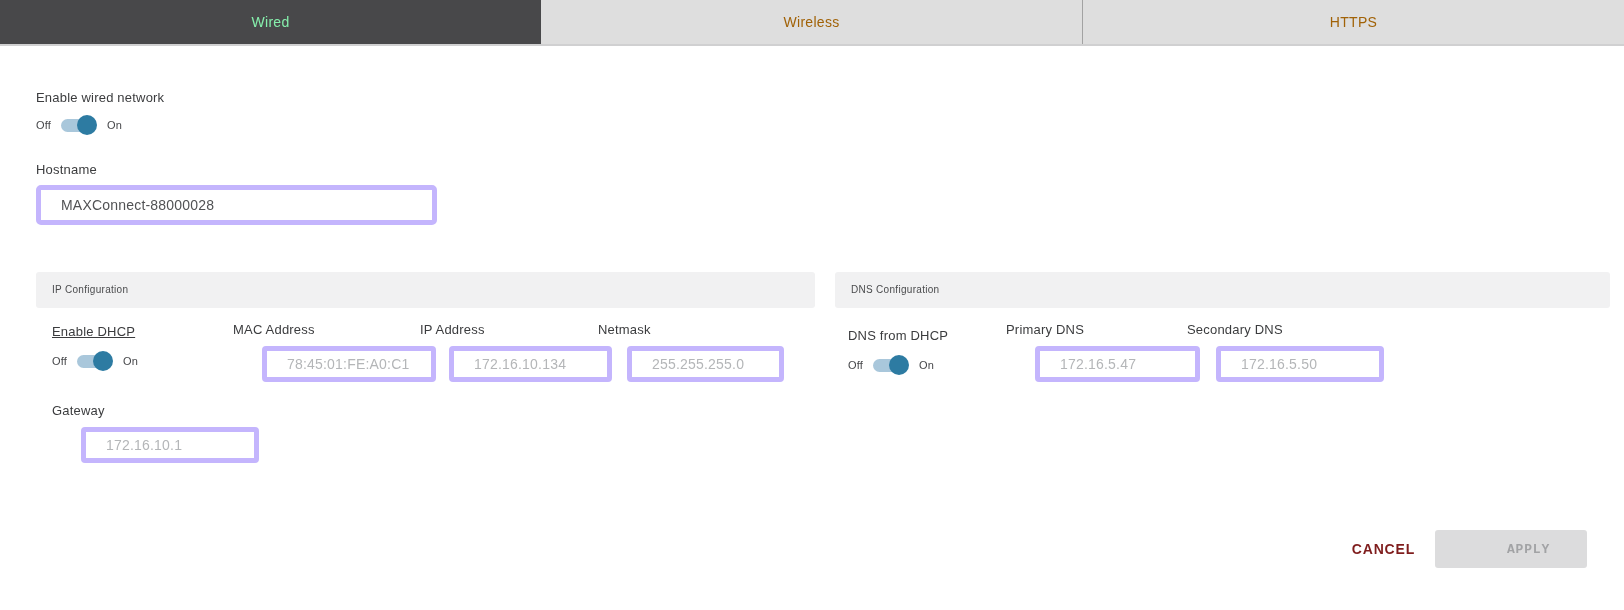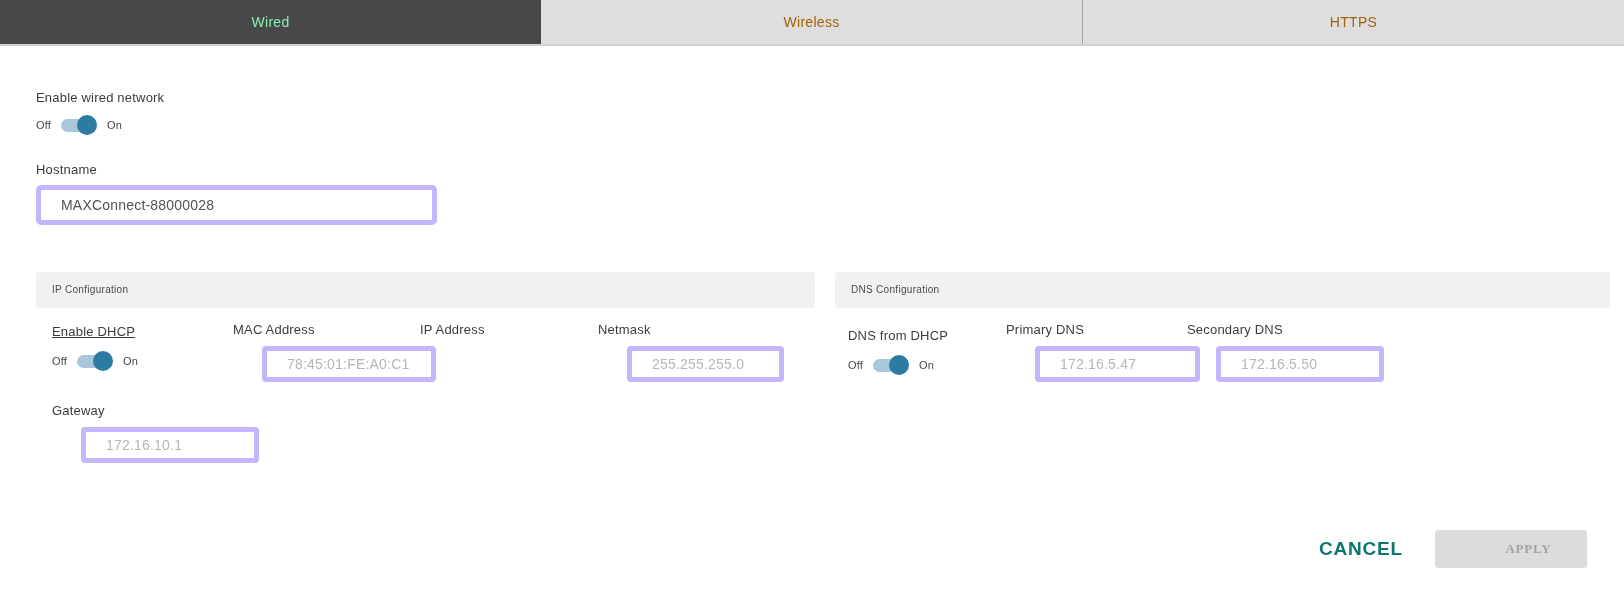--- a/index.html
+++ b/index.html
@@ -108,35 +108,35 @@
     top: 530px;
     right: 37px;
     display: flex;
     align-items: center;
     height: 38px;
   }
   .btn-cancel {
     background: none;
     border: none;
     font-family: "Liberation Sans", sans-serif;
-    font-size: 19px;
+    font-size: 14px;
     font-weight: bold;
     letter-spacing: 0.8px;
-    color: #0f766e;
+    color: #7f1d1d;
     cursor: pointer;
-    margin-right: 32px;
+    margin-right: 20px;
   }
   .btn-apply {
     width: 152px;
     height: 38px;
     border: none;
     border-radius: 3px;
     background: #dcdcdd;
     color: #a2a3a5;
-    font-family: Liberation Serif, serif;
+    font-family: Liberation Mono, monospace;
     font-size: 13px;
     font-weight: bold;
     letter-spacing: 0.8px;
     cursor: default;
     padding-left: 35px;
   }
 </style>
 </head>
 <body>
 
@@ -177,20 +177,21 @@
     </div>
   </div>
 
   <div class="abs fgroup" style="left:197px; top:50px; width:174px;">
     <span class="field-label">MAC Address</span>
     <input class="text-input ghost" value="78:45:01:FE:A0:C1" style="">
   </div>
 
   <div class="abs fgroup" style="left:384px; top:50px; width:163px;">
     <span class="field-label">IP Address</span>
+    <input class="text-input ghost" value="172.16.10.134" style="">
   </div>
 
   <div class="abs fgroup" style="left:562px; top:50px; width:157px;">
     <span class="field-label">Netmask</span>
     <input class="text-input ghost" value="255.255.255.0" style="">
   </div>
 
   <div class="abs fgroup" style="left:16px; top:131px; width:178px;">
     <span class="field-label">Gateway</span>
     <input class="text-input ghost" value="172.16.10.1" style="">

